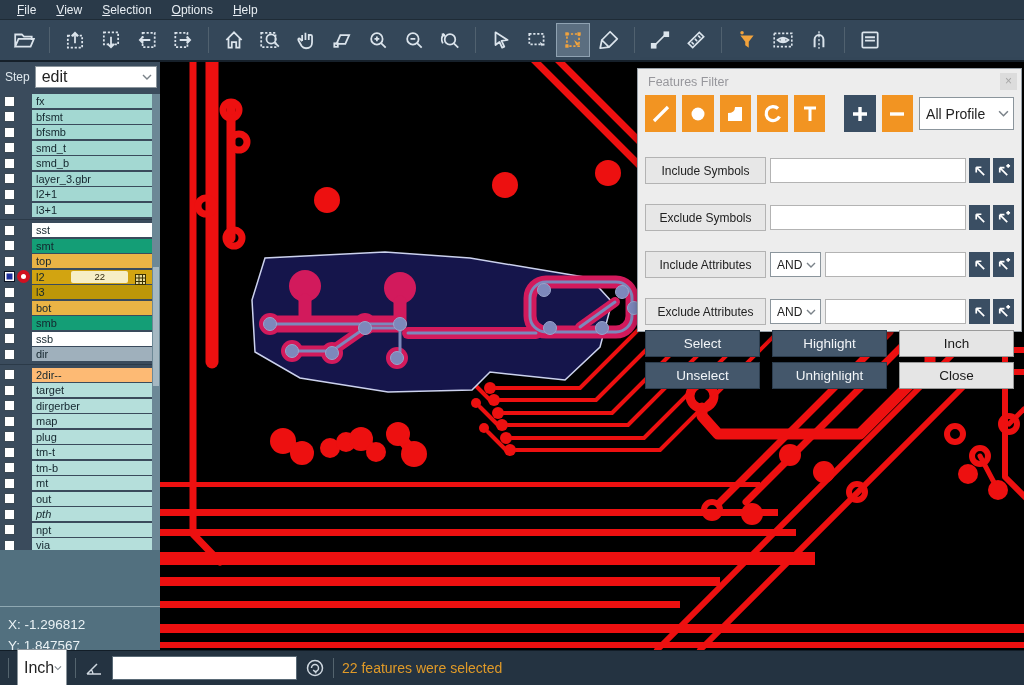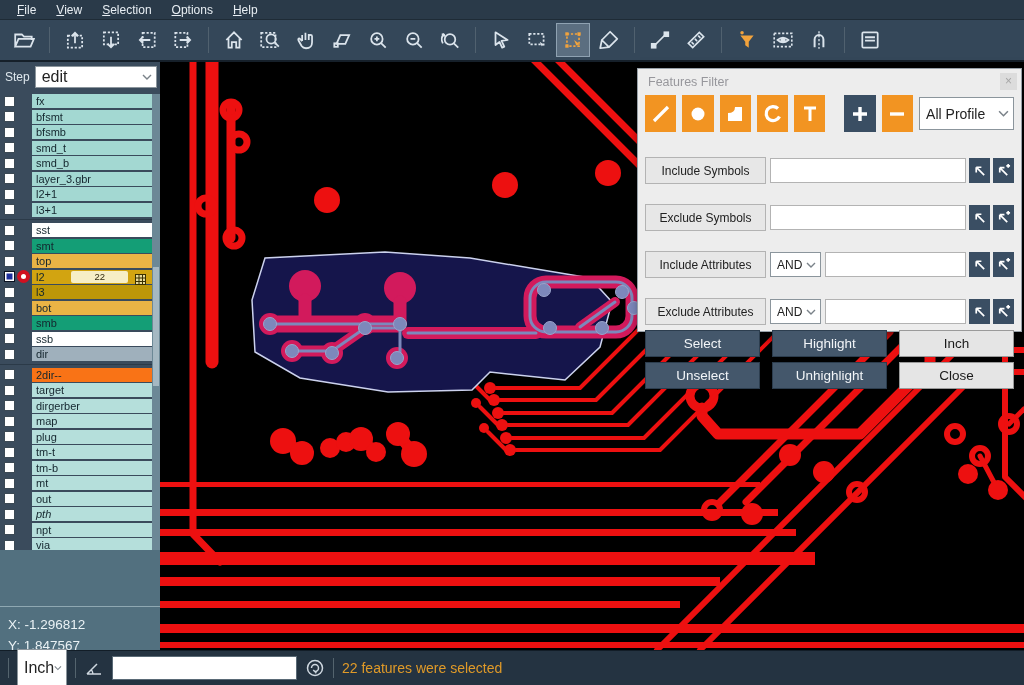--- a/index.html
+++ b/index.html
@@ -346,21 +346,21 @@
         <div class="lrow">
           <span class="cb"></span>
           <span class="ind"></span>
           <span class="lname" style="background: rgb(159, 176, 188);">dir</span>
         </div>
       </div>
       <div class="lgroup">
         <div class="lrow">
           <span class="cb"></span>
           <span class="ind"></span>
-          <span class="lname" style="background: #f97316;">2dir--</span>
+          <span class="lname" style="background: #fdba74;">2dir--</span>
         </div>
         <div class="lrow">
           <span class="cb"></span>
           <span class="ind"></span>
           <span class="lname" style="background: rgb(181, 223, 219);">target</span>
         </div>
         <div class="lrow">
           <span class="cb"></span>
           <span class="ind"></span>
           <span class="lname" style="background: rgb(181, 223, 219);">dirgerber</span>

